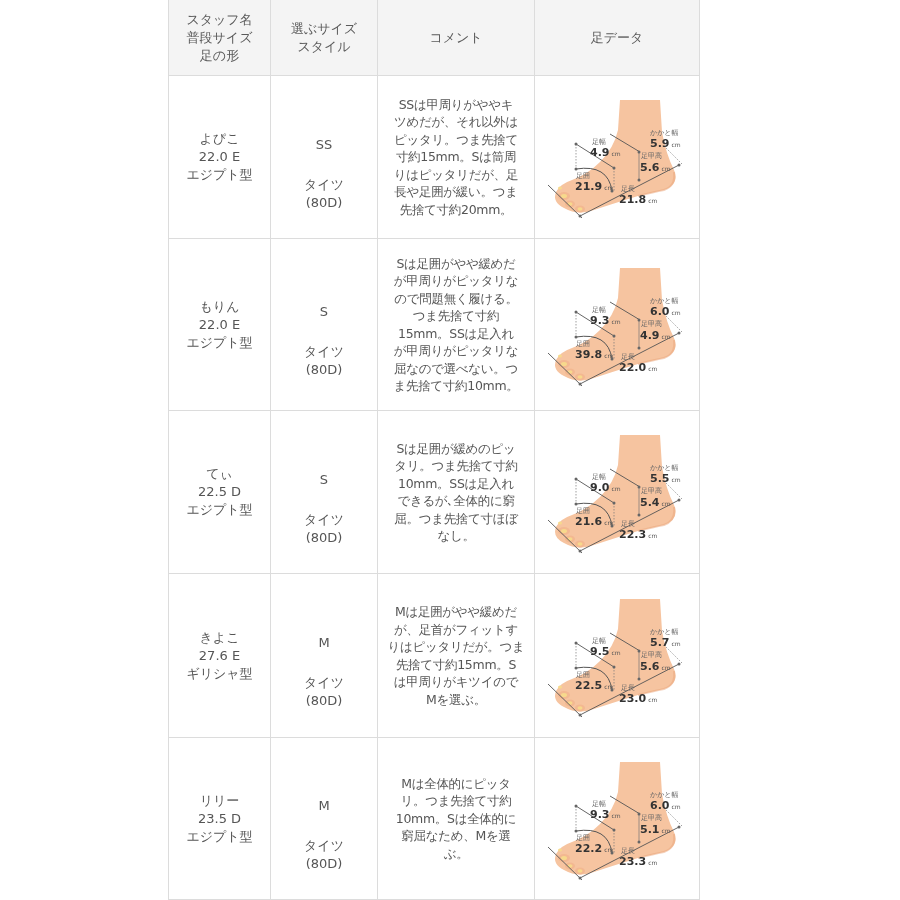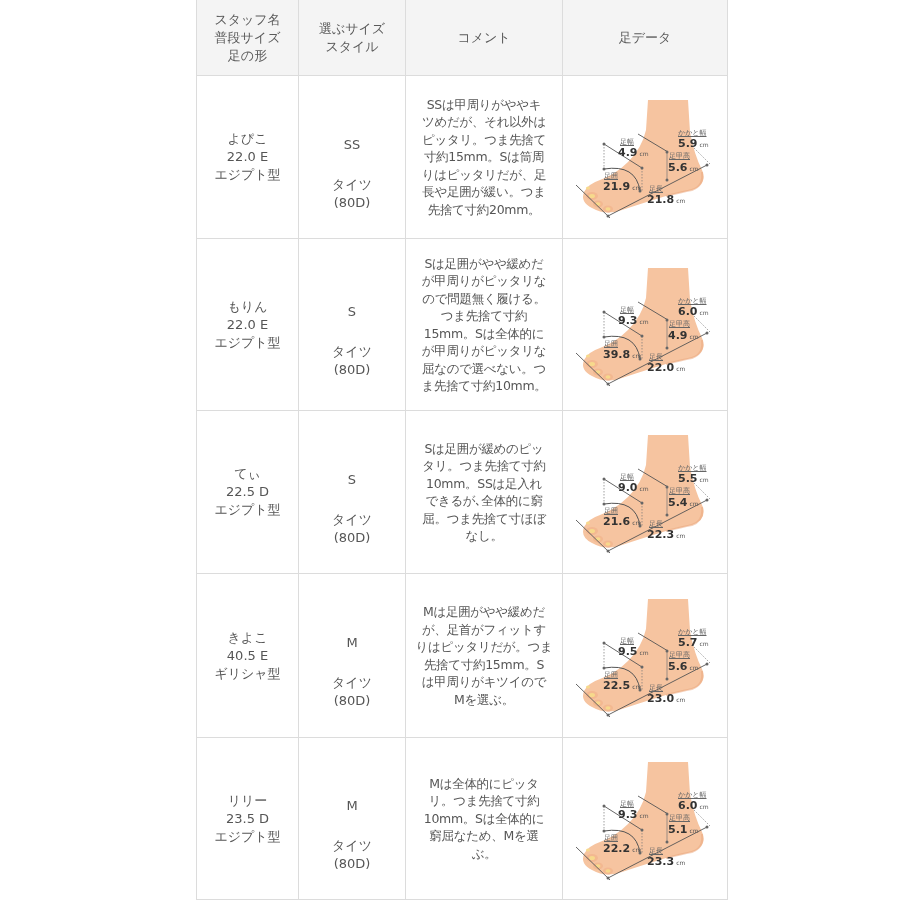--- a/index.html
+++ b/index.html
@@ -10,21 +10,21 @@
     height: 900px;
     overflow: hidden;
   }
   body {
     font-family: "DejaVu Sans", "Liberation Sans", sans-serif;
     color: #555555;
     position: relative;
   }
   table.staff-table {
     position: absolute;
-    left: 196px;
+    left: 168px;
     top: -1px;
     border-collapse: collapse;
     table-layout: fixed;
     width: 531px;
     padding-left: 46px;
   }
   table.staff-table th,
   table.staff-table td {
     border: 1px solid #dcdcdc;
     text-align: center;
@@ -61,21 +61,20 @@
     height: 130px;
     margin: 0 auto;
   }
   .foot-diagram svg { position: absolute; left: 0; top: 0; }
   .m-label {
     position: absolute;
     font-size: 7px;
     color: #666;
     line-height: 8px;
     white-space: nowrap;
-    text-decoration: underline;
   }
   .m-value {
     position: absolute;
     font-size: 11px;
     font-weight: bold;
     color: #333;
     line-height: 12px;
     white-space: nowrap;
   }
   .m-value .unit {
@@ -186,21 +185,21 @@
     <td class="size-cell">
       <span class="size">S</span>
       <div>タイツ</div>
       <div>(80D)</div>
     </td>
     <td class="comment-cell">
           <span class="c-line">Sは足囲がやや緩めだ</span>
           <span class="c-line">が甲周りがピッタリな</span>
           <span class="c-line">ので問題無く履ける。</span>
           <span class="c-line">つま先捨て寸約</span>
-          <span class="c-line">15mm。Sは全体的に</span>
+          <span class="c-line">15mm。SSは足入れ</span>
           <span class="c-line">が甲周りがピッタリな</span>
           <span class="c-line">屈なので選べない。つ</span>
           <span class="c-line">ま先捨て寸約10mm。</span>
         </td>
     <td class="foot-cell">
       <div class="foot-diagram">
         <svg width="150" height="130" viewBox="0 0 150 130">
 
           <path d="M78 8 L118 8 L120 40 Q124 62 132 78 Q138 92 122 98 L96 104 Q70 112 52 118 Q36 124 22 116 Q10 110 14 100 Q18 92 30 88 Q46 82 58 70 Q72 56 76 38 Z" fill="#f6c4a0"></path>
           <path d="M96 104 Q112 100 122 98 Q134 94 132 80" fill="none" stroke="#eaa57c" stroke-width="2" opacity="0.5"></path>
@@ -305,21 +304,21 @@
         <span class="m-label" style="left:34px;top:80px">足囲</span>
         <span class="m-value" style="left:33px;top:89px"><span>21.6</span><span class="unit">cm</span></span>
         <span class="m-label" style="left:79px;top:93px">足長</span>
         <span class="m-value" style="left:77px;top:102px"><span>22.3</span><span class="unit">cm</span></span>
       </div>
     </td>
   </tr>
       <tr class="data-row" style="height: 164px;">
     <td class="staff-cell">
       <div>きよこ</div>
-      <div>40.5 E</div>
+      <div>27.6 E</div>
       <div>ギリシャ型</div>
     </td>
     <td class="size-cell">
       <span class="size">M</span>
       <div>タイツ</div>
       <div>(80D)</div>
     </td>
     <td class="comment-cell">
           <span class="c-line">Mは足囲がやや緩めだ</span>
           <span class="c-line">が、足首がフィットす</span>

